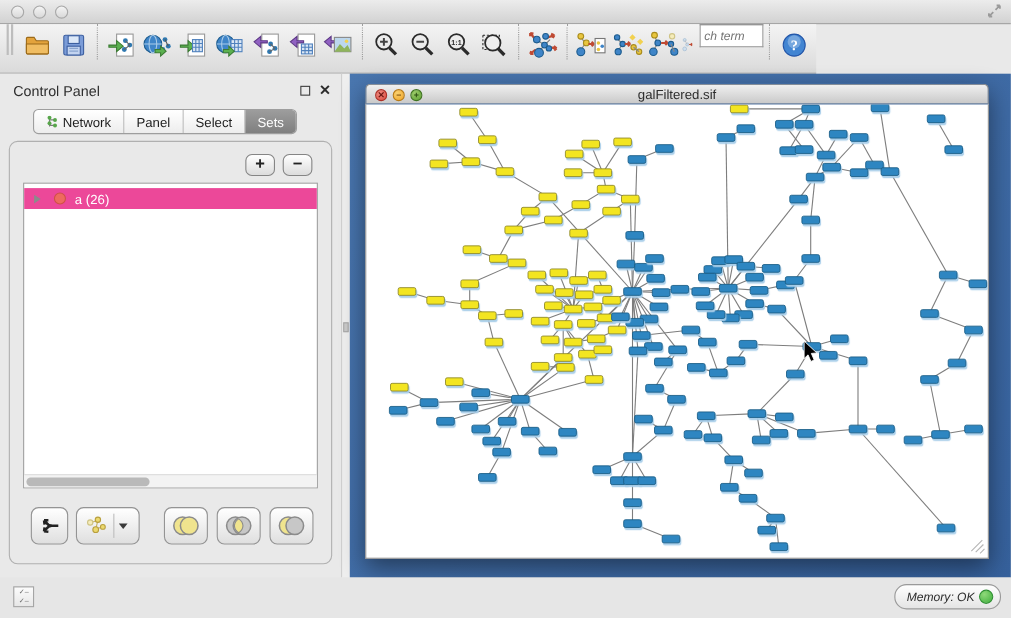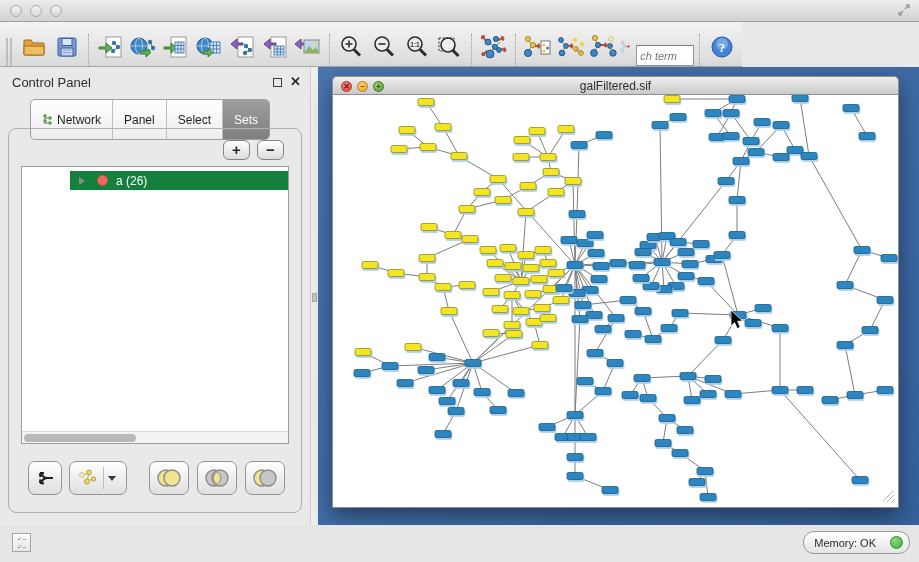--- a/index.html
+++ b/index.html
@@ -13,55 +13,55 @@
   .traffic { position:absolute; left:10px; top:5px; display:flex; gap:8px; }
   .traffic .light { width:12px; height:12px; border-radius:50%;
     background:linear-gradient(#f4f4f4,#d9d9d9); border:1px solid #a8a8a8; }
   .wtitle { position:absolute; left:0; right:0; top:3px; text-align:center;
     font-size:13px; color:#565656; }
   .expand-arrows { position:absolute; right:8px; top:3px; }
 
   
   .toolbar { position:absolute; left:0; top:22px; width:742px; height:45px;
     background:linear-gradient(#f4f4f4,#dadada); border-bottom:1px solid #a6a6a6;
-    display:flex; align-items:flex-end; padding:0 4px; }
+    display:flex; align-items:flex-start; padding:0 4px; }
   .drag-grip { width:6px; height:28px; border-left:2px solid #bdbdbd; border-right:2px solid #bdbdbd; margin:0 6px 0 2px; }
   .tbtn { width:38px; height:38px; display:flex; align-items:center; justify-content:center; cursor:default; }
   .tbtn svg { display:block; }
   .vsep { width:1px; height:32px; border-left:1px dotted #9c9c9c; margin:0 5px; }
   .search-field { width:58px; height:21px; border:1px solid #9a9a9a; border-top-color:#7c7c7c;
     background:#fff; font-family:"Liberation Sans",sans-serif; font-style:italic; font-size:11px;
     color:#555; padding:0 3px; }
   .clipped-icon { width:20px; overflow:hidden; height:38px; display:flex; align-items:center; }
 
   
   .left-col { position:absolute; left:0; top:67px; width:310px; height:495px; background:#e9e9e9; }
   .cp-header { position:absolute; left:0; top:3px; width:100%; height:26px; }
   .cp-title { position:absolute; left:12px; top:5px; font-size:13px; color:#2e2e2e; }
   .cp-float { position:absolute; right:28px; top:8px; width:9px; height:9px; border:1.5px solid #3c3c3c; }
   .cp-close { position:absolute; right:9px; top:4px; font-size:13px; font-weight:bold; color:#2c2c2c; }
 
-  .tabbar { position:absolute; left:30px; top:32px; height:41px; display:flex;
+  .tabbar { position:absolute; left:30px; top:32px; height:23px; display:flex;
     background:linear-gradient(#ffffff,#ededed); border:1px solid #9e9e9e; border-radius:5px; overflow:hidden; }
   .tab { display:flex; align-items:center; gap:4px; padding:0 11px; font-size:12px; color:#1e1e1e;
     border-right:1px solid #bdbdbd; }
   .tab:last-child { border-right:none; }
   .tab.active { background:linear-gradient(#9d9d9d,#7f7f7f); color:#fff; }
 
   .groupbox { position:absolute; left:8px; top:61px; width:294px; height:385px;
     border:1px solid #b0b0b0; border-radius:8px; }
   .pm-btn { position:absolute; top:11px; width:27px; height:20px; border:1px solid #858585; border-radius:6px;
     background:linear-gradient(#ffffff,#dcdcdc); font-size:15px; font-weight:bold; color:#222;
     text-align:center; line-height:17px; }
   .plus-btn  { left:214px; }
   .minus-btn { left:248px; }
 
   .setlist { position:absolute; left:12px; top:37px; width:268px; height:278px; background:#fff;
     border:1px solid #9e9e9e; }
-  .set-row { height:19px; display:flex; align-items:center; background:#15803d; color:#fff; font-size:12px; margin-top:0;margin-left:48px; }
+  .set-row { height:19px; display:flex; align-items:center; background:#ec4899; color:#fff; font-size:12px; margin-top:0; }
   .set-row:first-child { margin-top:4px; }
   .tri { width:0; height:0; border-left:6px solid #8b8b8b; border-top:4px solid transparent;
     border-bottom:4px solid transparent; margin-left:9px; }
   .dot { width:11px; height:11px; border-radius:50%; background:#ee6a5f; border:1px solid #cf5046; margin-left:12px; }
   .set-label { margin-left:8px; }
   .hscroll { position:absolute; left:0; bottom:0; width:100%; height:12px; background:#f3f3f3; border-top:1px solid #ddd; }
   .hthumb { position:absolute; left:2px; top:2px; width:112px; height:8px; border-radius:4px; background:#b9b9b9; }
 
   .setops { position:absolute; left:0; top:332px; width:100%; height:40px; }
   .opbtn { position:absolute; top:0; height:34px; border:1px solid #949494; border-radius:7px;
@@ -102,21 +102,21 @@
   .edges line { stroke:#7d7d7d; stroke-width:1; }
   .nodes rect { filter:drop-shadow(1.5px 2px 0 rgba(168,205,233,.95)); }
 
   
   .statusbar { position:absolute; left:0; top:525px; width:919px; height:37px; background:#e6e6e6; }
   .task-btn { position:absolute; left:12px; top:8px; width:19px; height:19px; border:1px solid #a5a5a5;
     background:linear-gradient(#fcfcfc,#e7e7e7); font-size:6.5px; line-height:8px; color:#707070;
     text-align:center; padding-top:1px; }
   .memory-btn { position:absolute; right:9px; top:6px; height:23px; padding:0 6px 0 10px;
     border:1px solid #9a9a9a; border-radius:11px; background:linear-gradient(#ffffff,#e4e4e4);
-    display:flex; align-items:center; gap:14px; font-size:11px; color:#2c2c2c; }
+    display:flex; align-items:center; gap:4px; font-size:11px; color:#2c2c2c;font-style:italic; }
   .mem-dot { width:13px; height:13px; border-radius:50%;
     background:radial-gradient(circle at 35% 30%,#8fd97a,#3fae3c); border:1px solid #2f8f33; }
 </style>
 </head>
 <body>
 
 <div class="titlebar">
   <div class="traffic">
     <div class="light"></div>
     <div class="light"></div>

